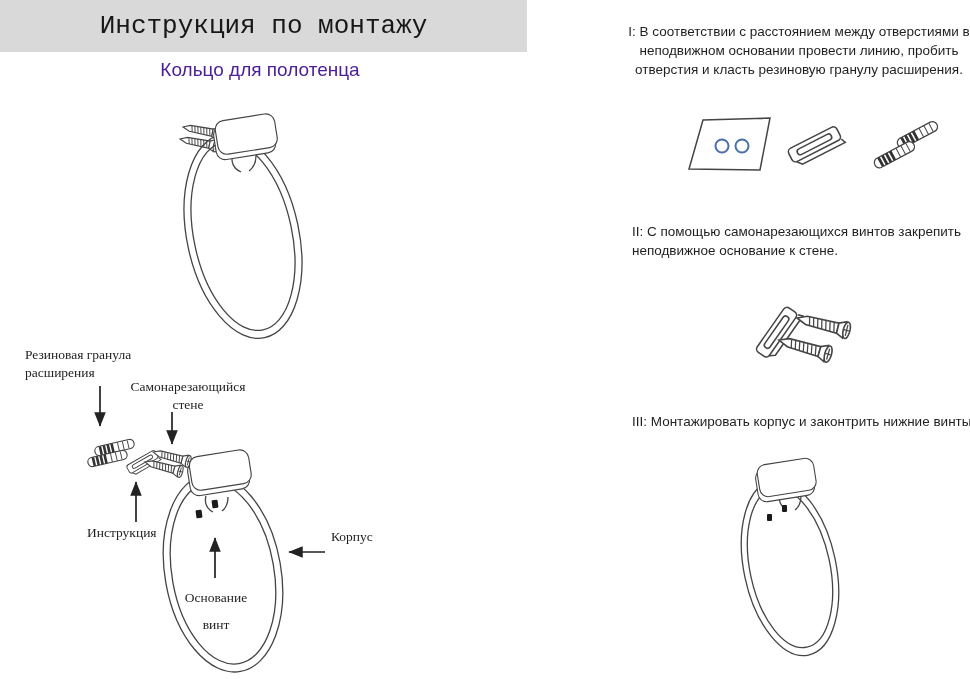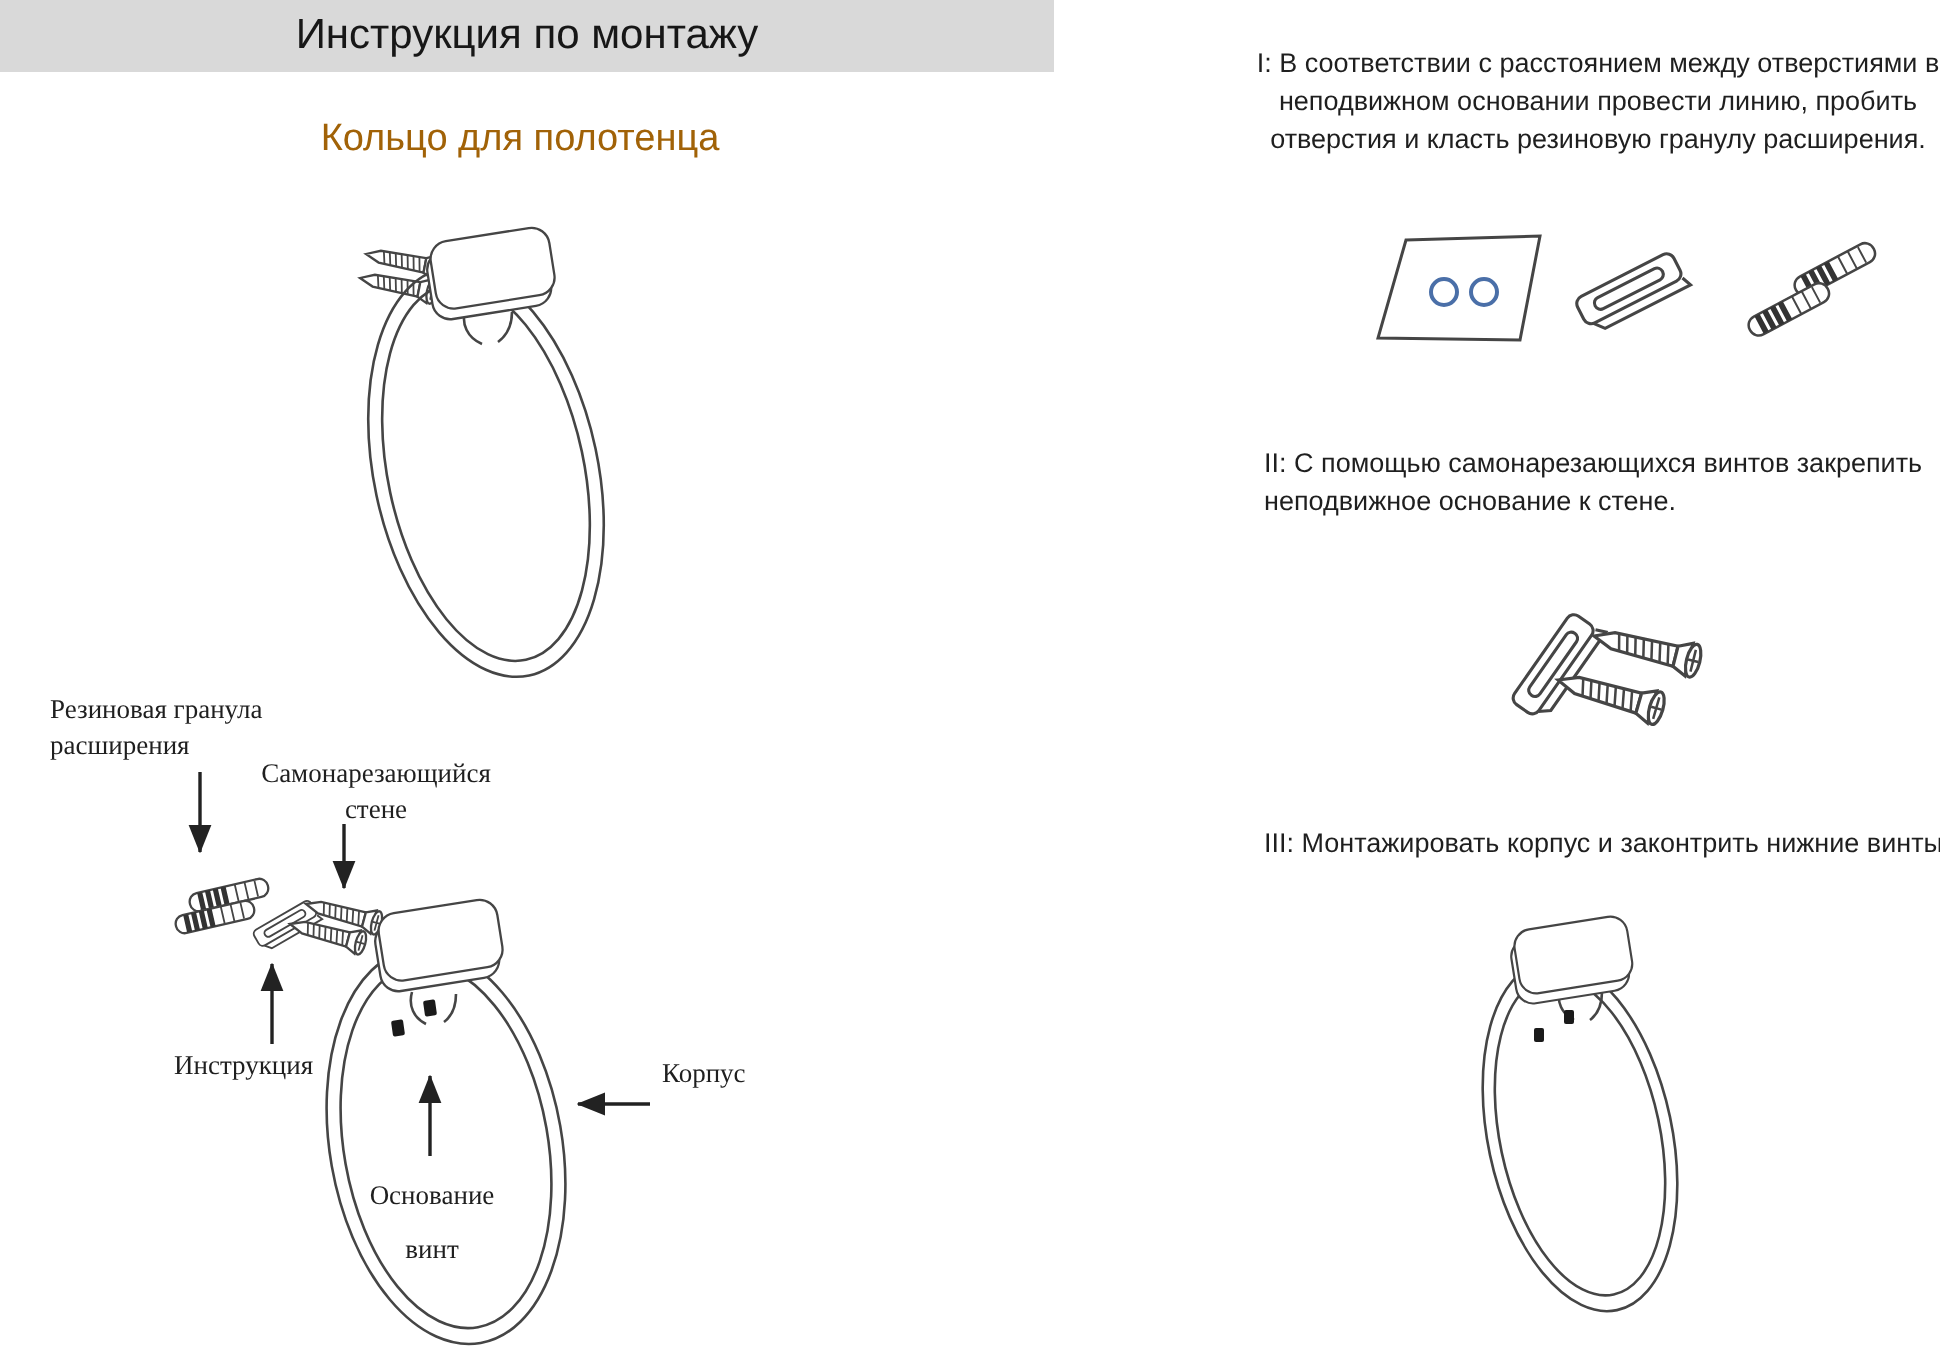--- a/index.html
+++ b/index.html
@@ -2,25 +2,25 @@
 <html><head>
 <meta charset="utf-8">
 <style>
   * { margin:0; padding:0; box-sizing:border-box; }
   html,body { background:#ffffff; }
   .page {
     position:relative; width:970px; height:679px; background:#fff; overflow:hidden;
     font-family:"Liberation Sans", sans-serif; color:#1f1f1f;
   }
   .header-bar {
-    position:absolute; left:0; top:0; width:527px; height:36px; background:#d9d9d9;
-    display:flex; align-items:center; justify-content:center; font-size:21px; color:#171717;
+    position:absolute; left:0; top:0; width:527px; height:52px; background:#d9d9d9;
+    display:flex; align-items:center; justify-content:center; font-size:26px; color:#171717;font-family:Liberation Mono, monospace;
   }
   .subtitle {
-    position:absolute; left:0; top:59px; width:520px; text-align:center; font-size:19px; color:#a16207;
+    position:absolute; left:0; top:59px; width:520px; text-align:center; font-size:19px; color:#4c1d95;
   }
   .art { position:absolute; overflow:visible; }
   .step-text { position:absolute; font-size:13.5px; line-height:19px; white-space:pre-line; color:#1f1f1f; }
   .part-label { position:absolute; font-size:13.5px; line-height:18px; white-space:pre-line; color:#1f1f1f;font-family:Liberation Serif, serif; }
   .center { text-align:center; }
   .ln { stroke:#454545; fill:none; stroke-width:1.3; }
   .wh { fill:#ffffff; stroke:#454545; stroke-width:1.15; }
   .arr { stroke:#222; stroke-width:1.7; }
 </style>
 </head>

